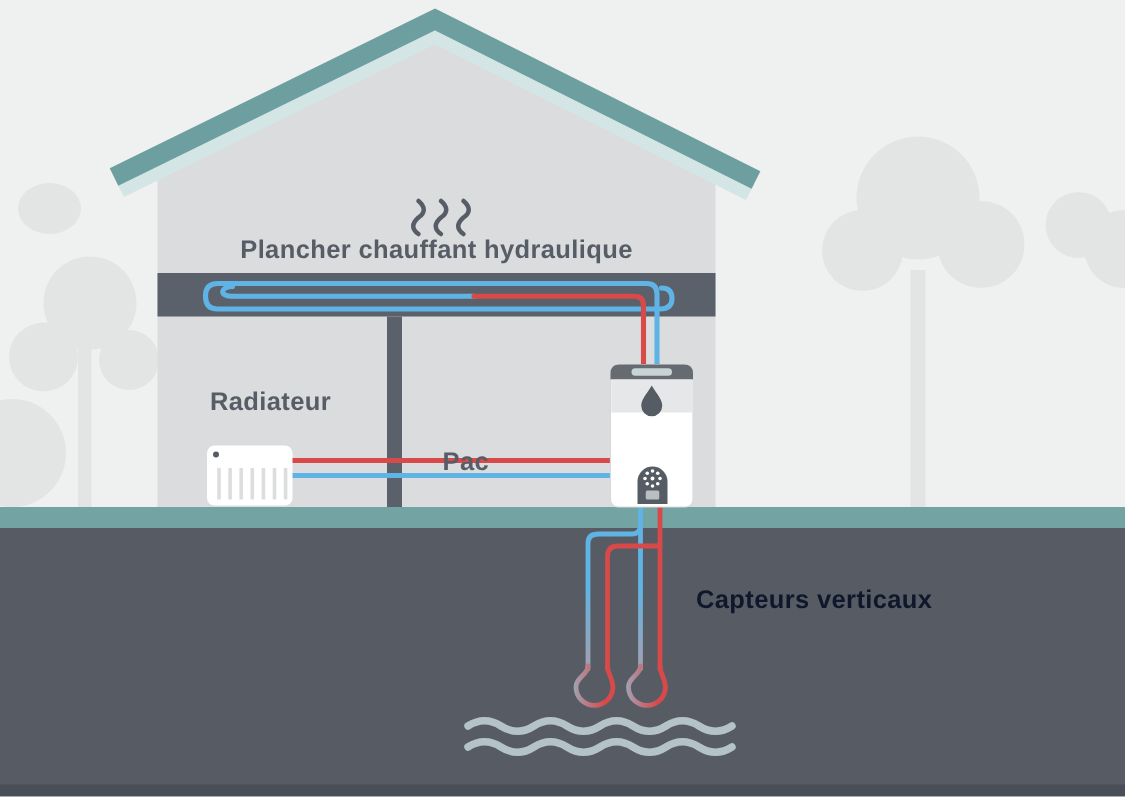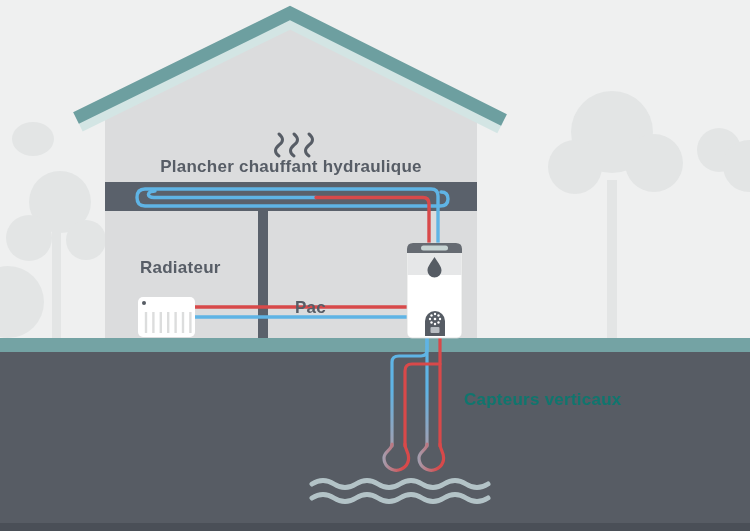--- a/index.html
+++ b/index.html
@@ -1,21 +1,21 @@
 <!DOCTYPE html>
 <html><head>
 <meta charset="utf-8">
 <style>
   html,body{margin:0;padding:0;background:#eff0f0;}
   #stage{position:relative;width:750px;height:531px;overflow:hidden;
          font-family:"Liberation Sans", sans-serif;}
   #stage svg{position:absolute;left:0;top:0;}
   .lbl{position:absolute;font-weight:bold;font-size:17px;line-height:20px;
        letter-spacing:.25px;color:#575d66;white-space:nowrap;}
-  .lbl.light{color:#0f766e;}
+  .lbl.light{color:#0f172a;}
   .center{width:372px;left:105px;text-align:center;}
 </style>
 </head>
 <body>
 
 <div id="stage">
 
 <svg width="750" height="531" viewBox="0 0 750 531">
   <defs>
     <linearGradient id="fadeBlue" gradientUnits="userSpaceOnUse" x1="0" y1="390" x2="0" y2="446">

